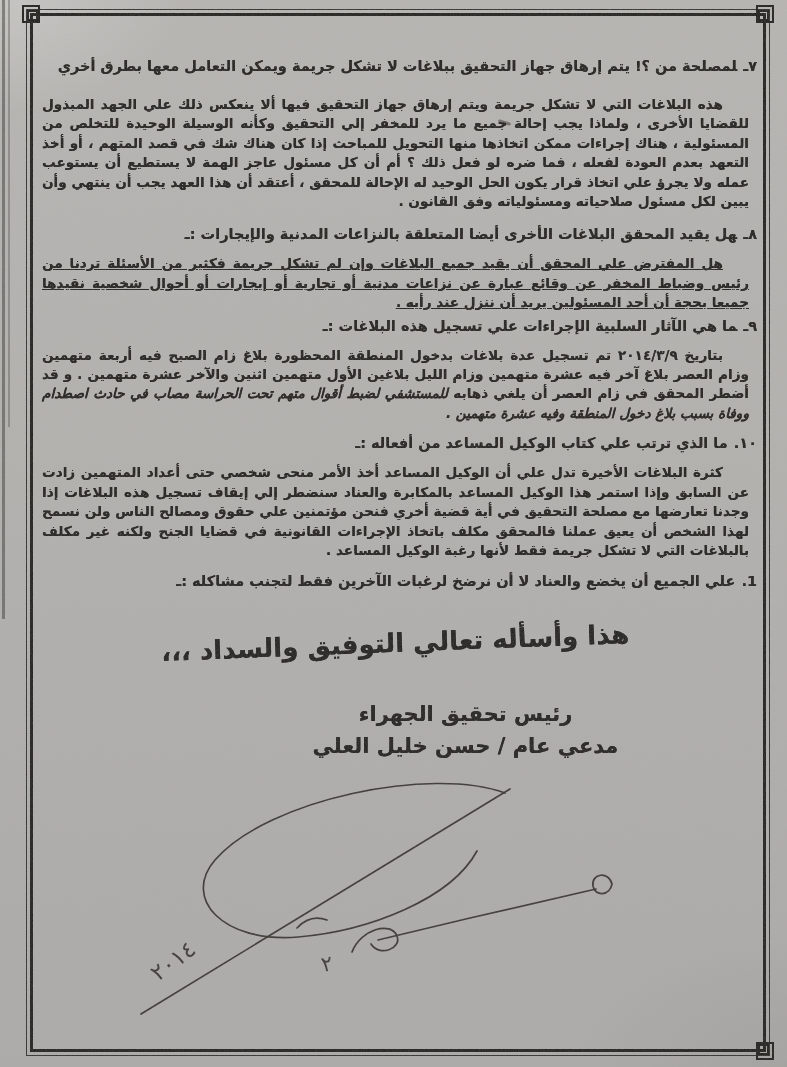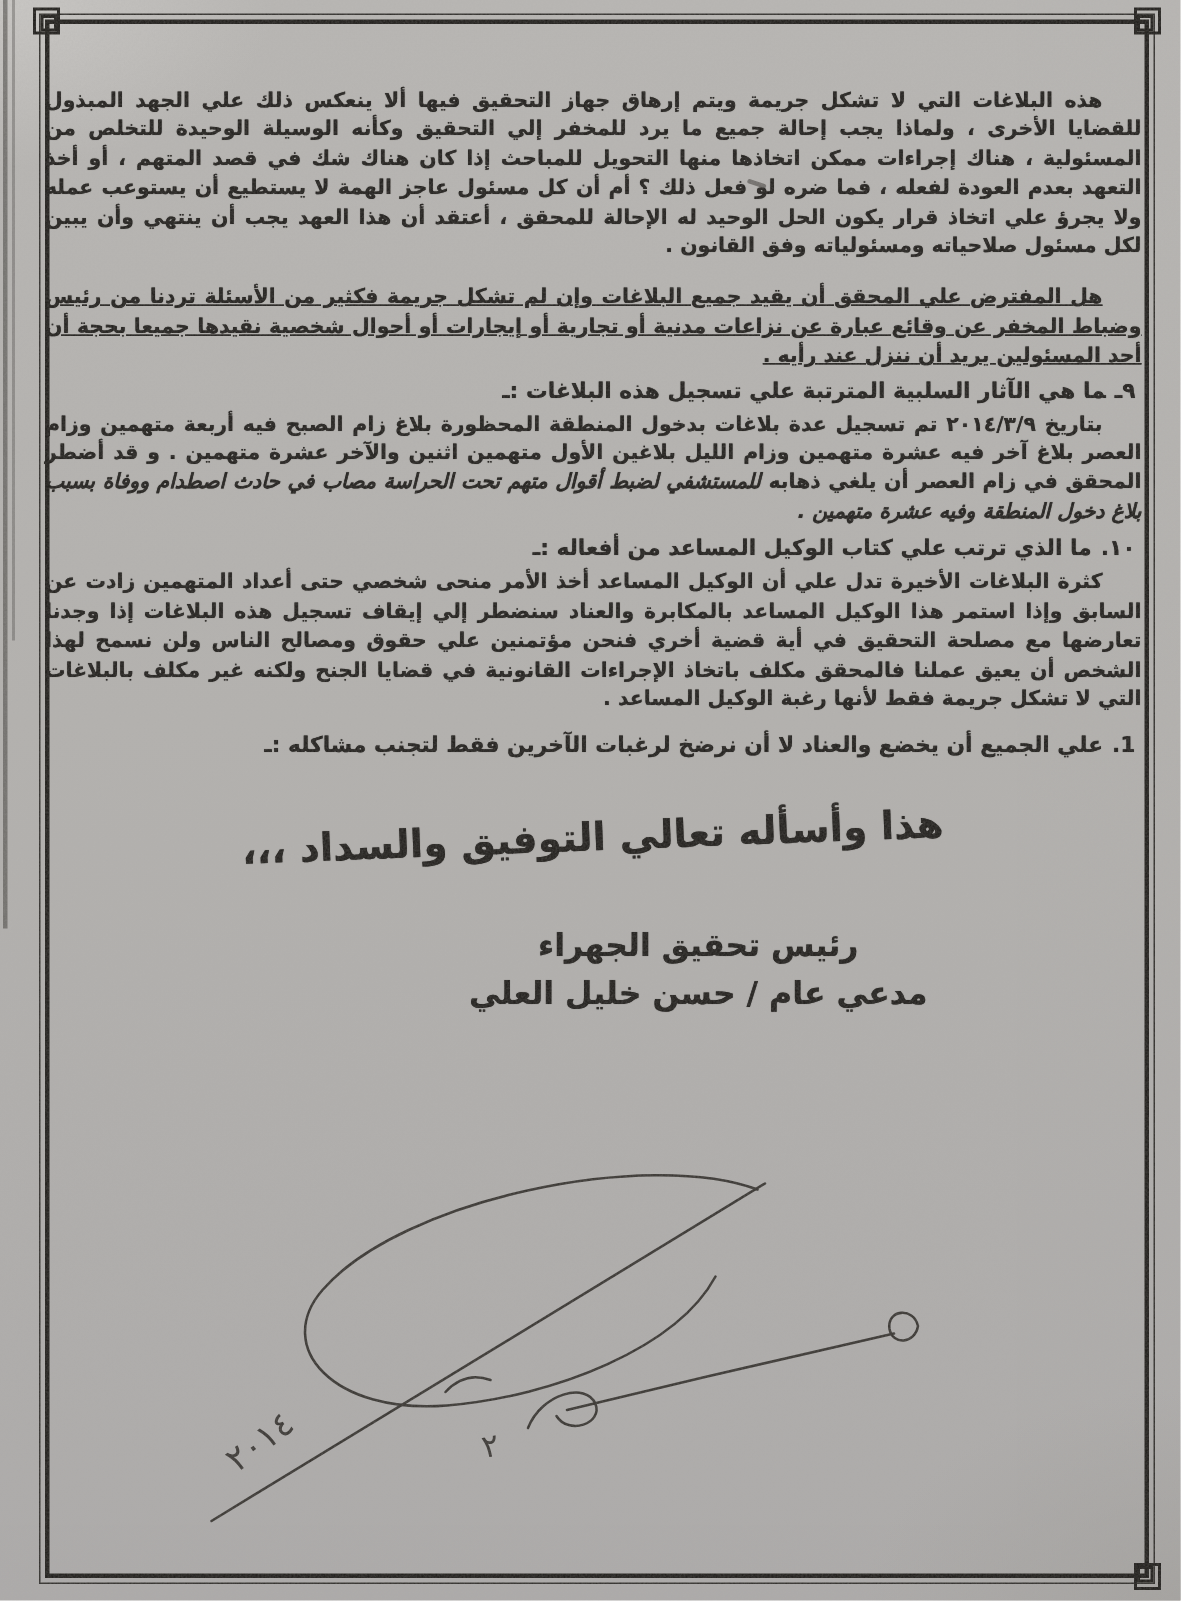--- a/index.html
+++ b/index.html
@@ -44,21 +44,21 @@
     white-space:nowrap;
     margin:0 4px 0 0;
     letter-spacing:.1px;
   }
   .sec-heading .num{margin-left:6px;}
   .sec-para{
     font-size:13.6px;
     line-height:19.4px;
     text-align:justify;
     text-indent:26px;
-    margin:0;
+    margin:12px;
   }
   .h7{margin-bottom:21px;}
   .p7{margin-bottom:15px;}
   .h8{margin-bottom:5px;}
   .p8{margin-bottom:5px;text-decoration:underline;}
   .h9{margin-bottom:5px;}
   .p9b{margin-bottom:7px;text-indent:26px;}
   .h10{margin-top:7px;margin-bottom:5px;}
   .p10{margin-bottom:13px;}
   .h11{margin-bottom:5px;}
@@ -97,30 +97,36 @@
   <div class="corner tr inner"></div>
   <div class="corner br"></div>
   <div class="corner br inner"></div>
 </div>
 
 <div class="smudge"></div>
 
 <div class="content">
 
   <div>
+    <div class="sec-heading h7">
+      <span class="num">٧ـ</span><span>لمصلحة من ؟! يتم إرهاق جهاز التحقيق ببلاغات لا تشكل جريمة ويمكن التعامل معها بطرق أخري</span>
+    </div>
     <p class="sec-para p7">هذه البلاغات التي لا تشكل جريمة ويتم إرهاق جهاز التحقيق فيها ألا ينعكس ذلك علي الجهد المبذول للقضايا الأخرى ، ولماذا يجب إحالة جميع ما يرد للمخفر إلي التحقيق وكأنه الوسيلة الوحيدة للتخلص من المسئولية ، هناك إجراءات ممكن اتخاذها منها التحويل للمباحث إذا كان هناك شك في قصد المتهم ، أو أخذ التعهد بعدم العودة لفعله ، فما ضره لو فعل ذلك ؟ أم أن كل مسئول عاجز الهمة لا يستطيع أن يستوعب عمله ولا يجرؤ علي اتخاذ قرار يكون الحل الوحيد له الإحالة للمحقق ، أعتقد أن هذا العهد يجب أن ينتهي وأن يبين لكل مسئول صلاحياته ومسئولياته وفق القانون .</p>
   </div>
 
   <div>
+    <div class="sec-heading h8">
+      <span class="num">٨ـ</span><span>هل يقيد المحقق البلاغات الأخرى أيضا المتعلقة بالنزاعات المدنية والإيجارات :ـ</span>
+    </div>
     <p class="sec-para p8">هل المفترض علي المحقق أن يقيد جميع البلاغات وإن لم تشكل جريمة فكثير من الأسئلة تردنا من رئيس وضباط المخفر عن وقائع عبارة عن نزاعات مدنية أو تجارية أو إيجارات أو أحوال شخصية نقيدها جميعا بحجة أن أحد المسئولين يريد أن ننزل عند رأيه .</p>
   </div>
 
   <div>
     <div class="sec-heading h9">
-      <span class="num">٩ـ</span><span>ما هي الآثار السلبية المترتبة علي تسجيل هذه البلاغات :ـ</span>
+      <span class="num">٩ـ</span><span>ما هي الآثار السلبية الإجراءات علي تسجيل هذه البلاغات :ـ</span>
     </div>
     <p class="sec-para"><span>بتاريخ ٢٠١٤/٣/٩ تم تسجيل عدة بلاغات بدخول المنطقة المحظورة بلاغ زام الصبح فيه أربعة متهمين وزام العصر بلاغ آخر فيه عشرة متهمين وزام الليل بلاغين الأول متهمين اثنين والآخر عشرة متهمين . و قد أضطر المحقق في زام العصر أن يلغي ذهابه</span> <span class="italic-seg">للمستشفي لضبط أقوال متهم تحت الحراسة مصاب في حادث اصطدام ووفاة بسبب بلاغ دخول المنطقة وفيه عشرة متهمين .</span></p>
   </div>
 
   <div>
     <div class="sec-heading h10">
       <span class="num">١٠.</span><span>ما الذي ترتب علي كتاب الوكيل المساعد من أفعاله :ـ</span>
     </div>
     <p class="sec-para p10">كثرة البلاغات الأخيرة تدل علي أن الوكيل المساعد أخذ الأمر منحى شخصي حتى أعداد المتهمين زادت عن السابق وإذا استمر هذا الوكيل المساعد بالمكابرة والعناد سنضطر إلي إيقاف تسجيل هذه البلاغات إذا وجدنا تعارضها مع مصلحة التحقيق في أية قضية أخري فنحن مؤتمنين علي حقوق ومصالح الناس ولن نسمح لهذا الشخص أن يعيق عملنا فالمحقق مكلف باتخاذ الإجراءات القانونية في قضايا الجنح ولكنه غير مكلف بالبلاغات التي لا تشكل جريمة فقط لأنها رغبة الوكيل المساعد .</p>
   </div>

